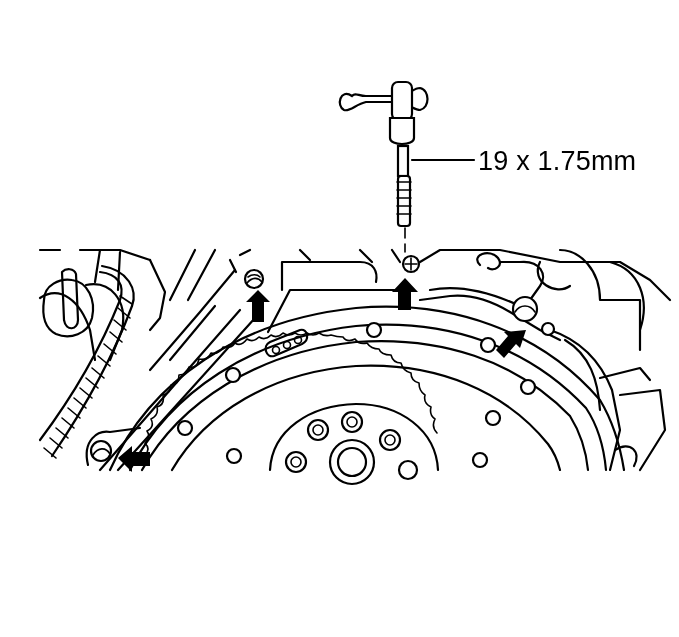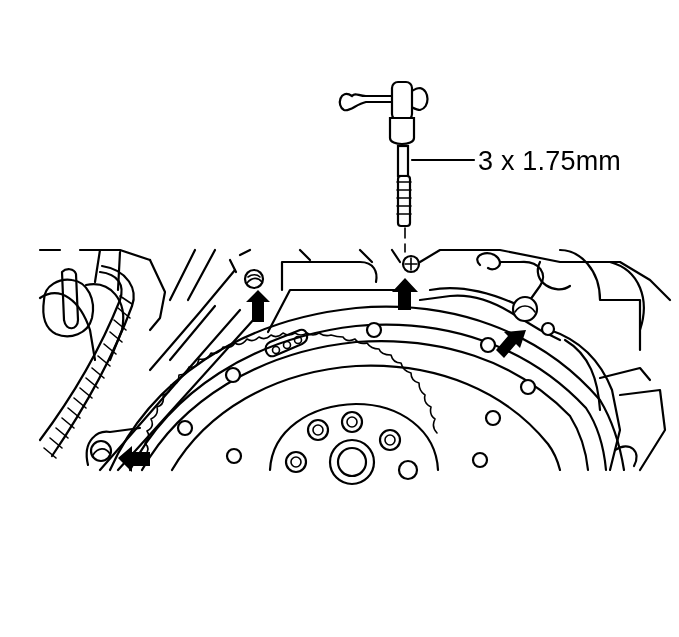--- a/index.html
+++ b/index.html
@@ -134,14 +134,14 @@
       <path class="blk" d="M258 290 L270 302 L264 302 L264 322 L252 322 L252 302 L246 302 Z"></path>
     </g>
     <g>
       <path class="blk" d="M405 278 L418 292 L411 292 L411 310 L398 310 L398 292 L392 292 Z"></path>
     </g>
     <g>
       <path class="blk" d="M526 330 L520 348 L516 344 L504 358 L496 350 L508 336 L504 332 Z"></path>
     </g>
   </svg>
 
-  <span class="callout-label">3 x 1.75mm</span>
+  <span class="callout-label">19 x 1.75mm</span>
 </div>
 
 </body></html>

